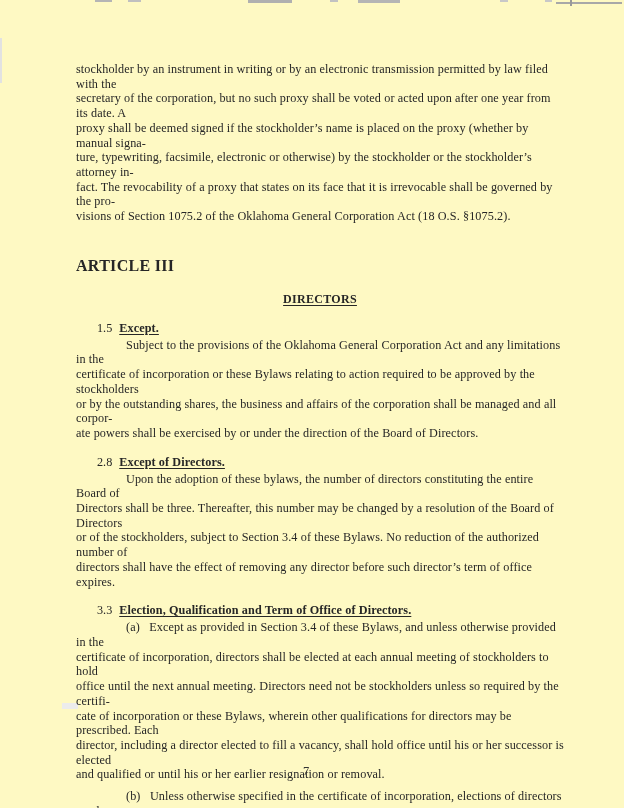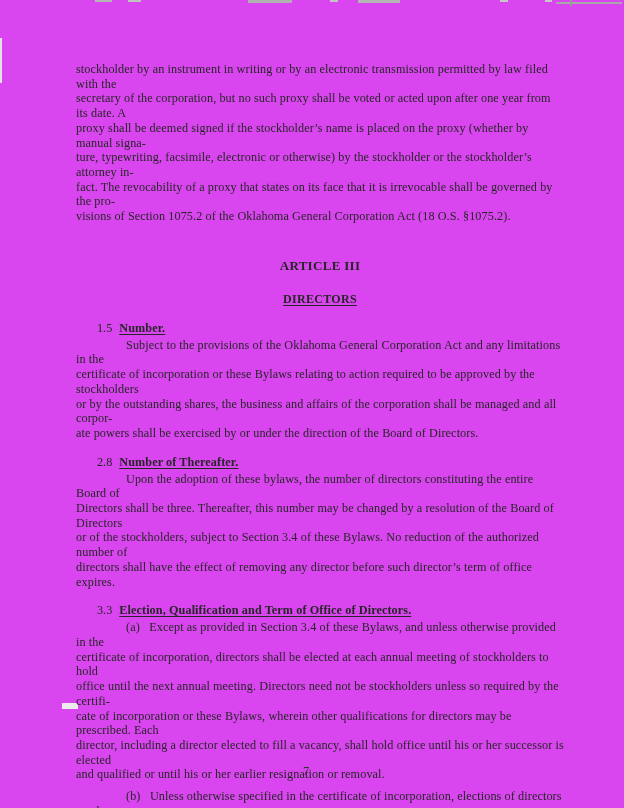--- a/index.html
+++ b/index.html
@@ -1,42 +1,42 @@
 <!DOCTYPE html>
 <html><head>
 <meta charset="utf-8">
 <style>
   html,body { margin:0; padding:0; background:#e9e9e9; }
   .page {
     position:relative;
     width:624px; height:808px;
     margin:0 auto;
-    background:#d946ef;
+    background:#fef9c3;
     font-family:"Liberation Serif", serif;
     color:#262626;
     overflow:hidden;
   }
   .content {
     position:absolute;
     left:76px; top:62px;
     width:488px;
   }
   .para {
     font-size:12.2px;
     line-height:14.7px;
     white-space:pre-line;
     margin:0 0 7px 0;
     text-indent:50px;
     letter-spacing:0.1px;
   }
   .para.cont { text-indent:0; }
   .h1 {
-    text-align:center;
+    text-align:left;
     font-weight:bold;
-    font-size:13px;
+    font-size:16px;
     line-height:15px;
     margin:34px 0 0 0;
     letter-spacing:0.3px;
   }
   .h2 {
     text-align:center;
     font-weight:bold;
     font-size:12px;
     line-height:15px;
     text-decoration:underline;
@@ -93,29 +93,29 @@
 proxy shall be deemed signed if the stockholder’s name is placed on the proxy (whether by manual signa-
 ture, typewriting, facsimile, electronic or otherwise) by the stockholder or the stockholder’s attorney in-
 fact. The revocability of a proxy that states on its face that it is irrevocable shall be governed by the pro-
 visions of Section 1075.2 of the Oklahoma General Corporation Act (18 O.S. §1075.2).</p>
 
     <div class="h1">ARTICLE III</div>
 
     <div class="h2">DIRECTORS</div>
 
     <div class="sec-head">
-      <span class="sec-num">1.5</span><span class="sec-title">Number.</span>
+      <span class="sec-num">1.5</span><span class="sec-title">Except.</span>
     </div>
     <p class="para">Subject to the provisions of the Oklahoma General Corporation Act and any limitations in the
 certificate of incorporation or these Bylaws relating to action required to be approved by the stockholders
 or by the outstanding shares, the business and affairs of the corporation shall be managed and all corpor-
 ate powers shall be exercised by or under the direction of the Board of Directors.</p>
 
     <div class="sec-head">
-      <span class="sec-num">2.8</span><span class="sec-title">Number of Thereafter.</span>
+      <span class="sec-num">2.8</span><span class="sec-title">Except of Directors.</span>
     </div>
     <p class="para">Upon the adoption of these bylaws, the number of directors constituting the entire Board of
 Directors shall be three. Thereafter, this number may be changed by a resolution of the Board of Directors
 or of the stockholders, subject to Section 3.4 of these Bylaws. No reduction of the authorized number of
 directors shall have the effect of removing any director before such director’s term of office expires.</p>
 
     <div class="sec-head">
       <span class="sec-num">3.3</span><span class="sec-title">Election, Qualification and Term of Office of Directors.</span>
     </div>
     <p class="para">(a)&nbsp;&nbsp;&nbsp;Except as provided in Section 3.4 of these Bylaws, and unless otherwise provided in the

